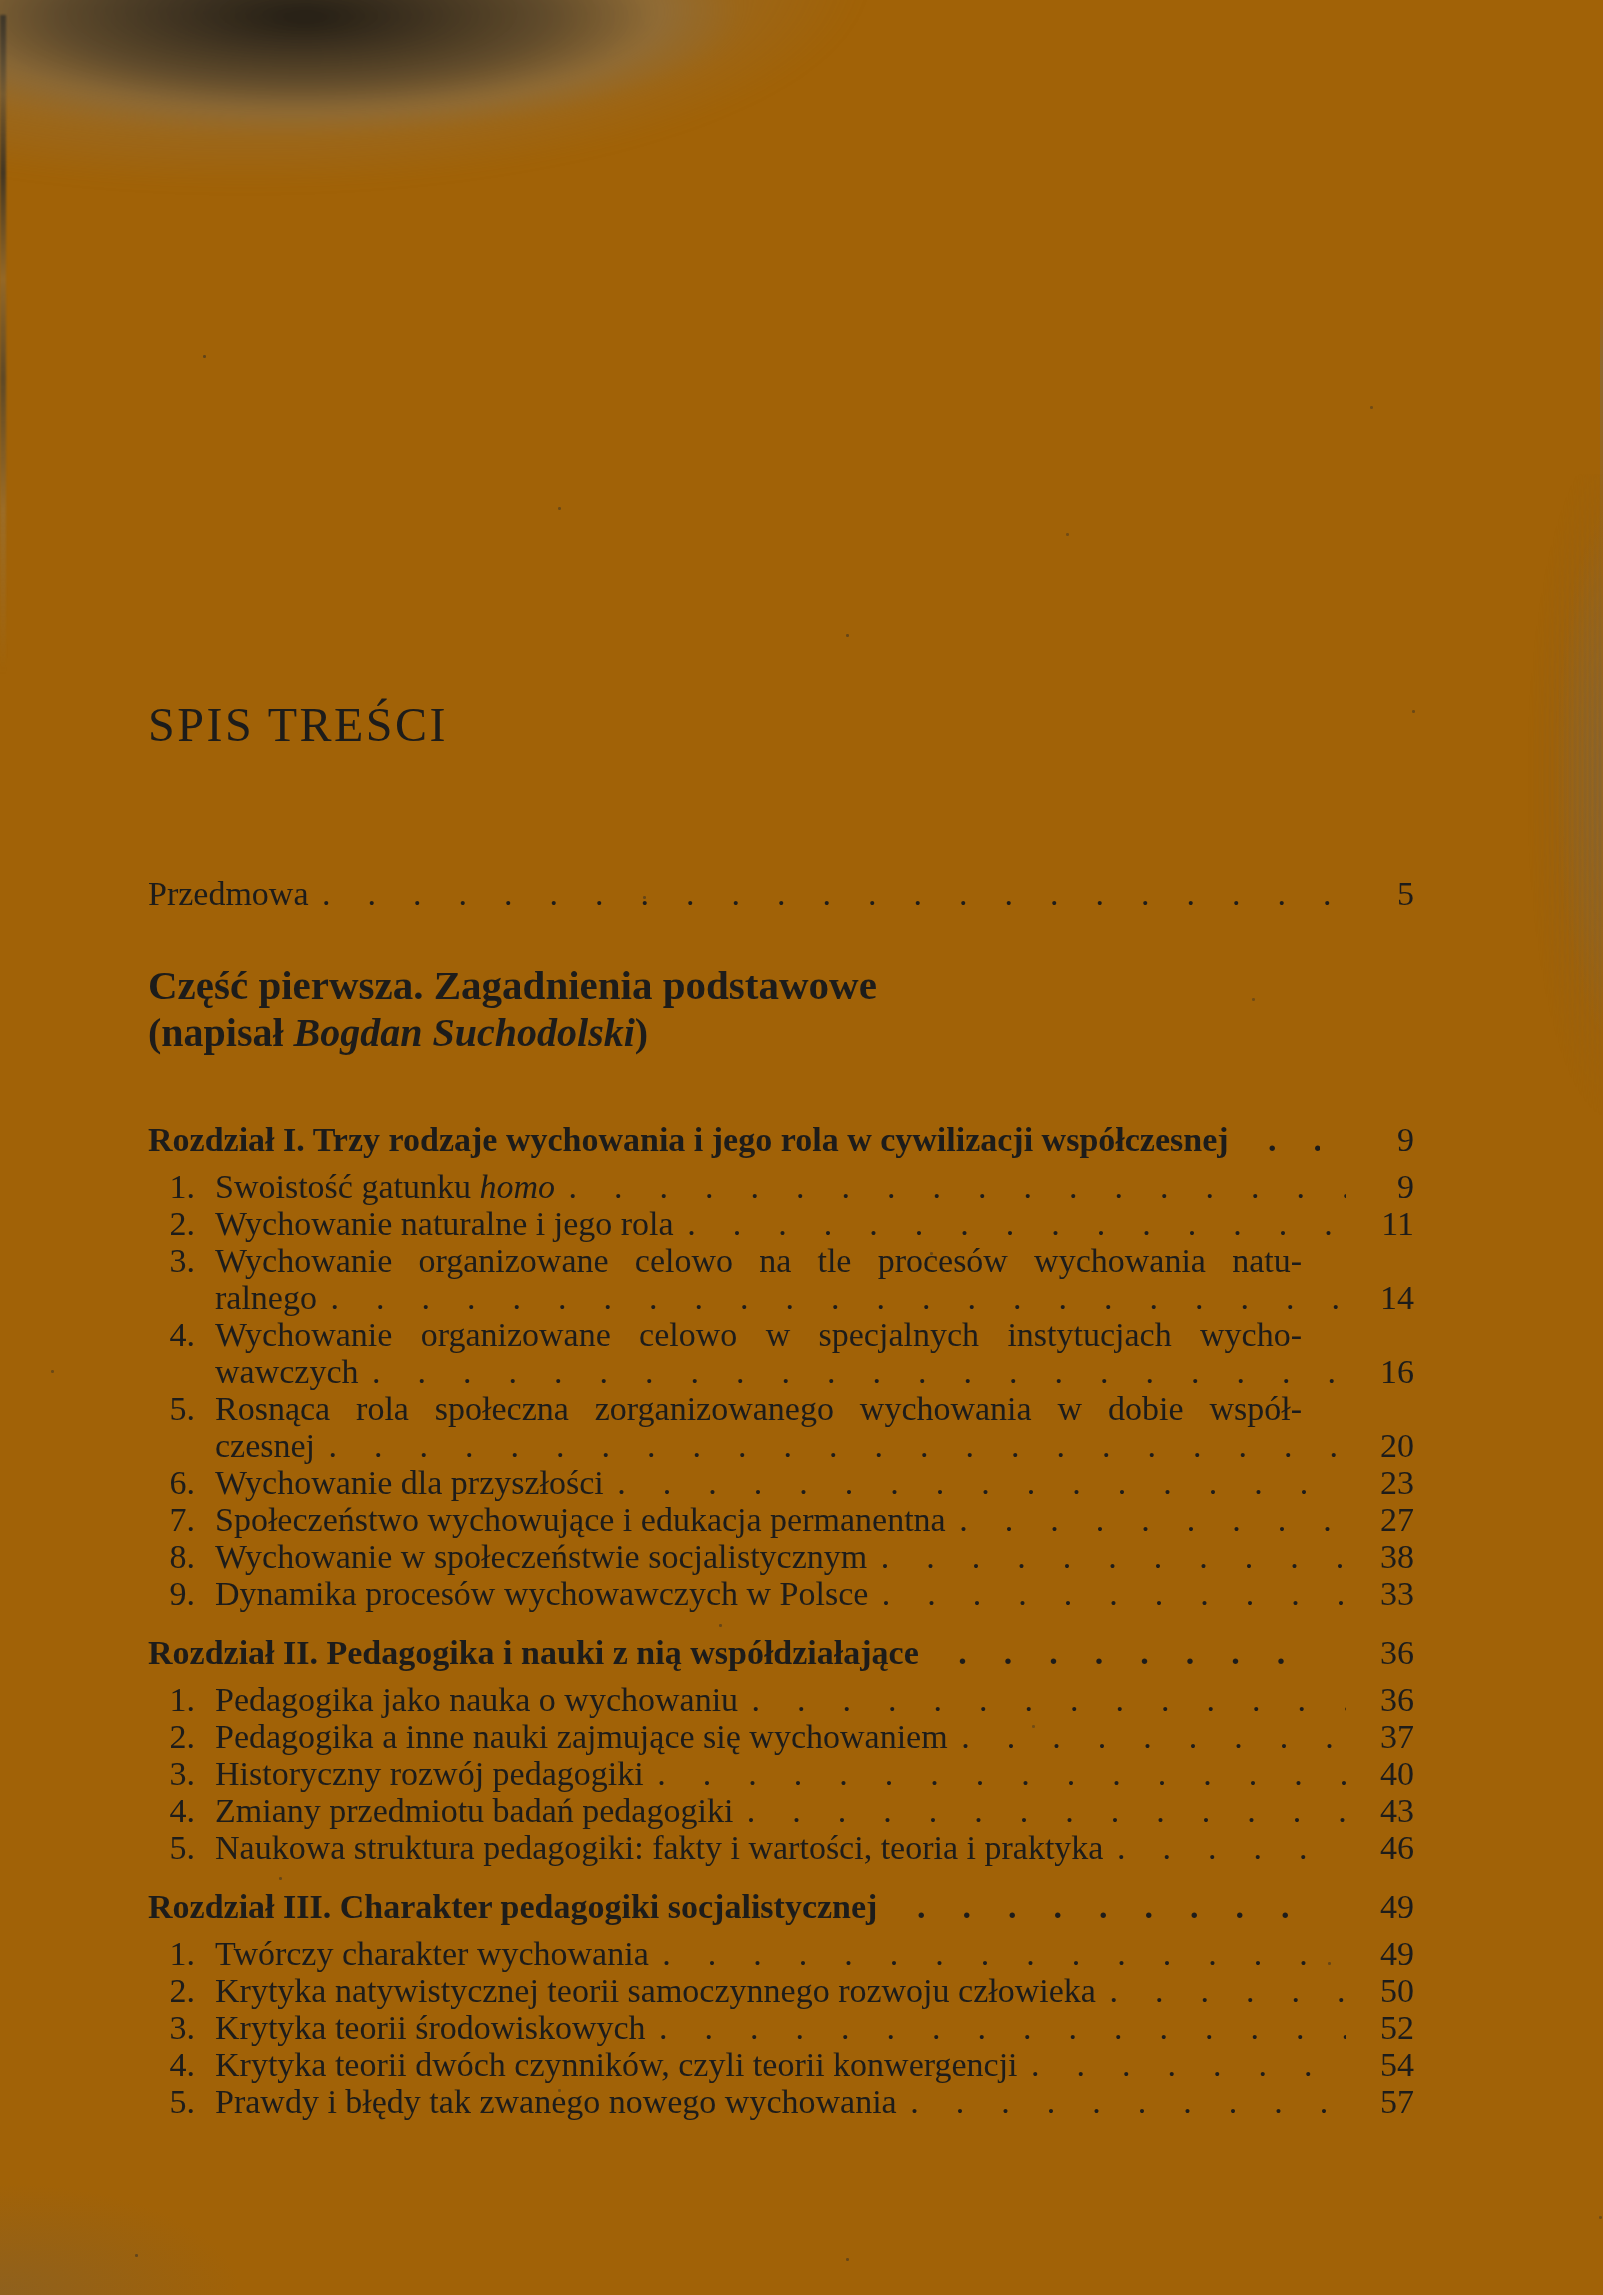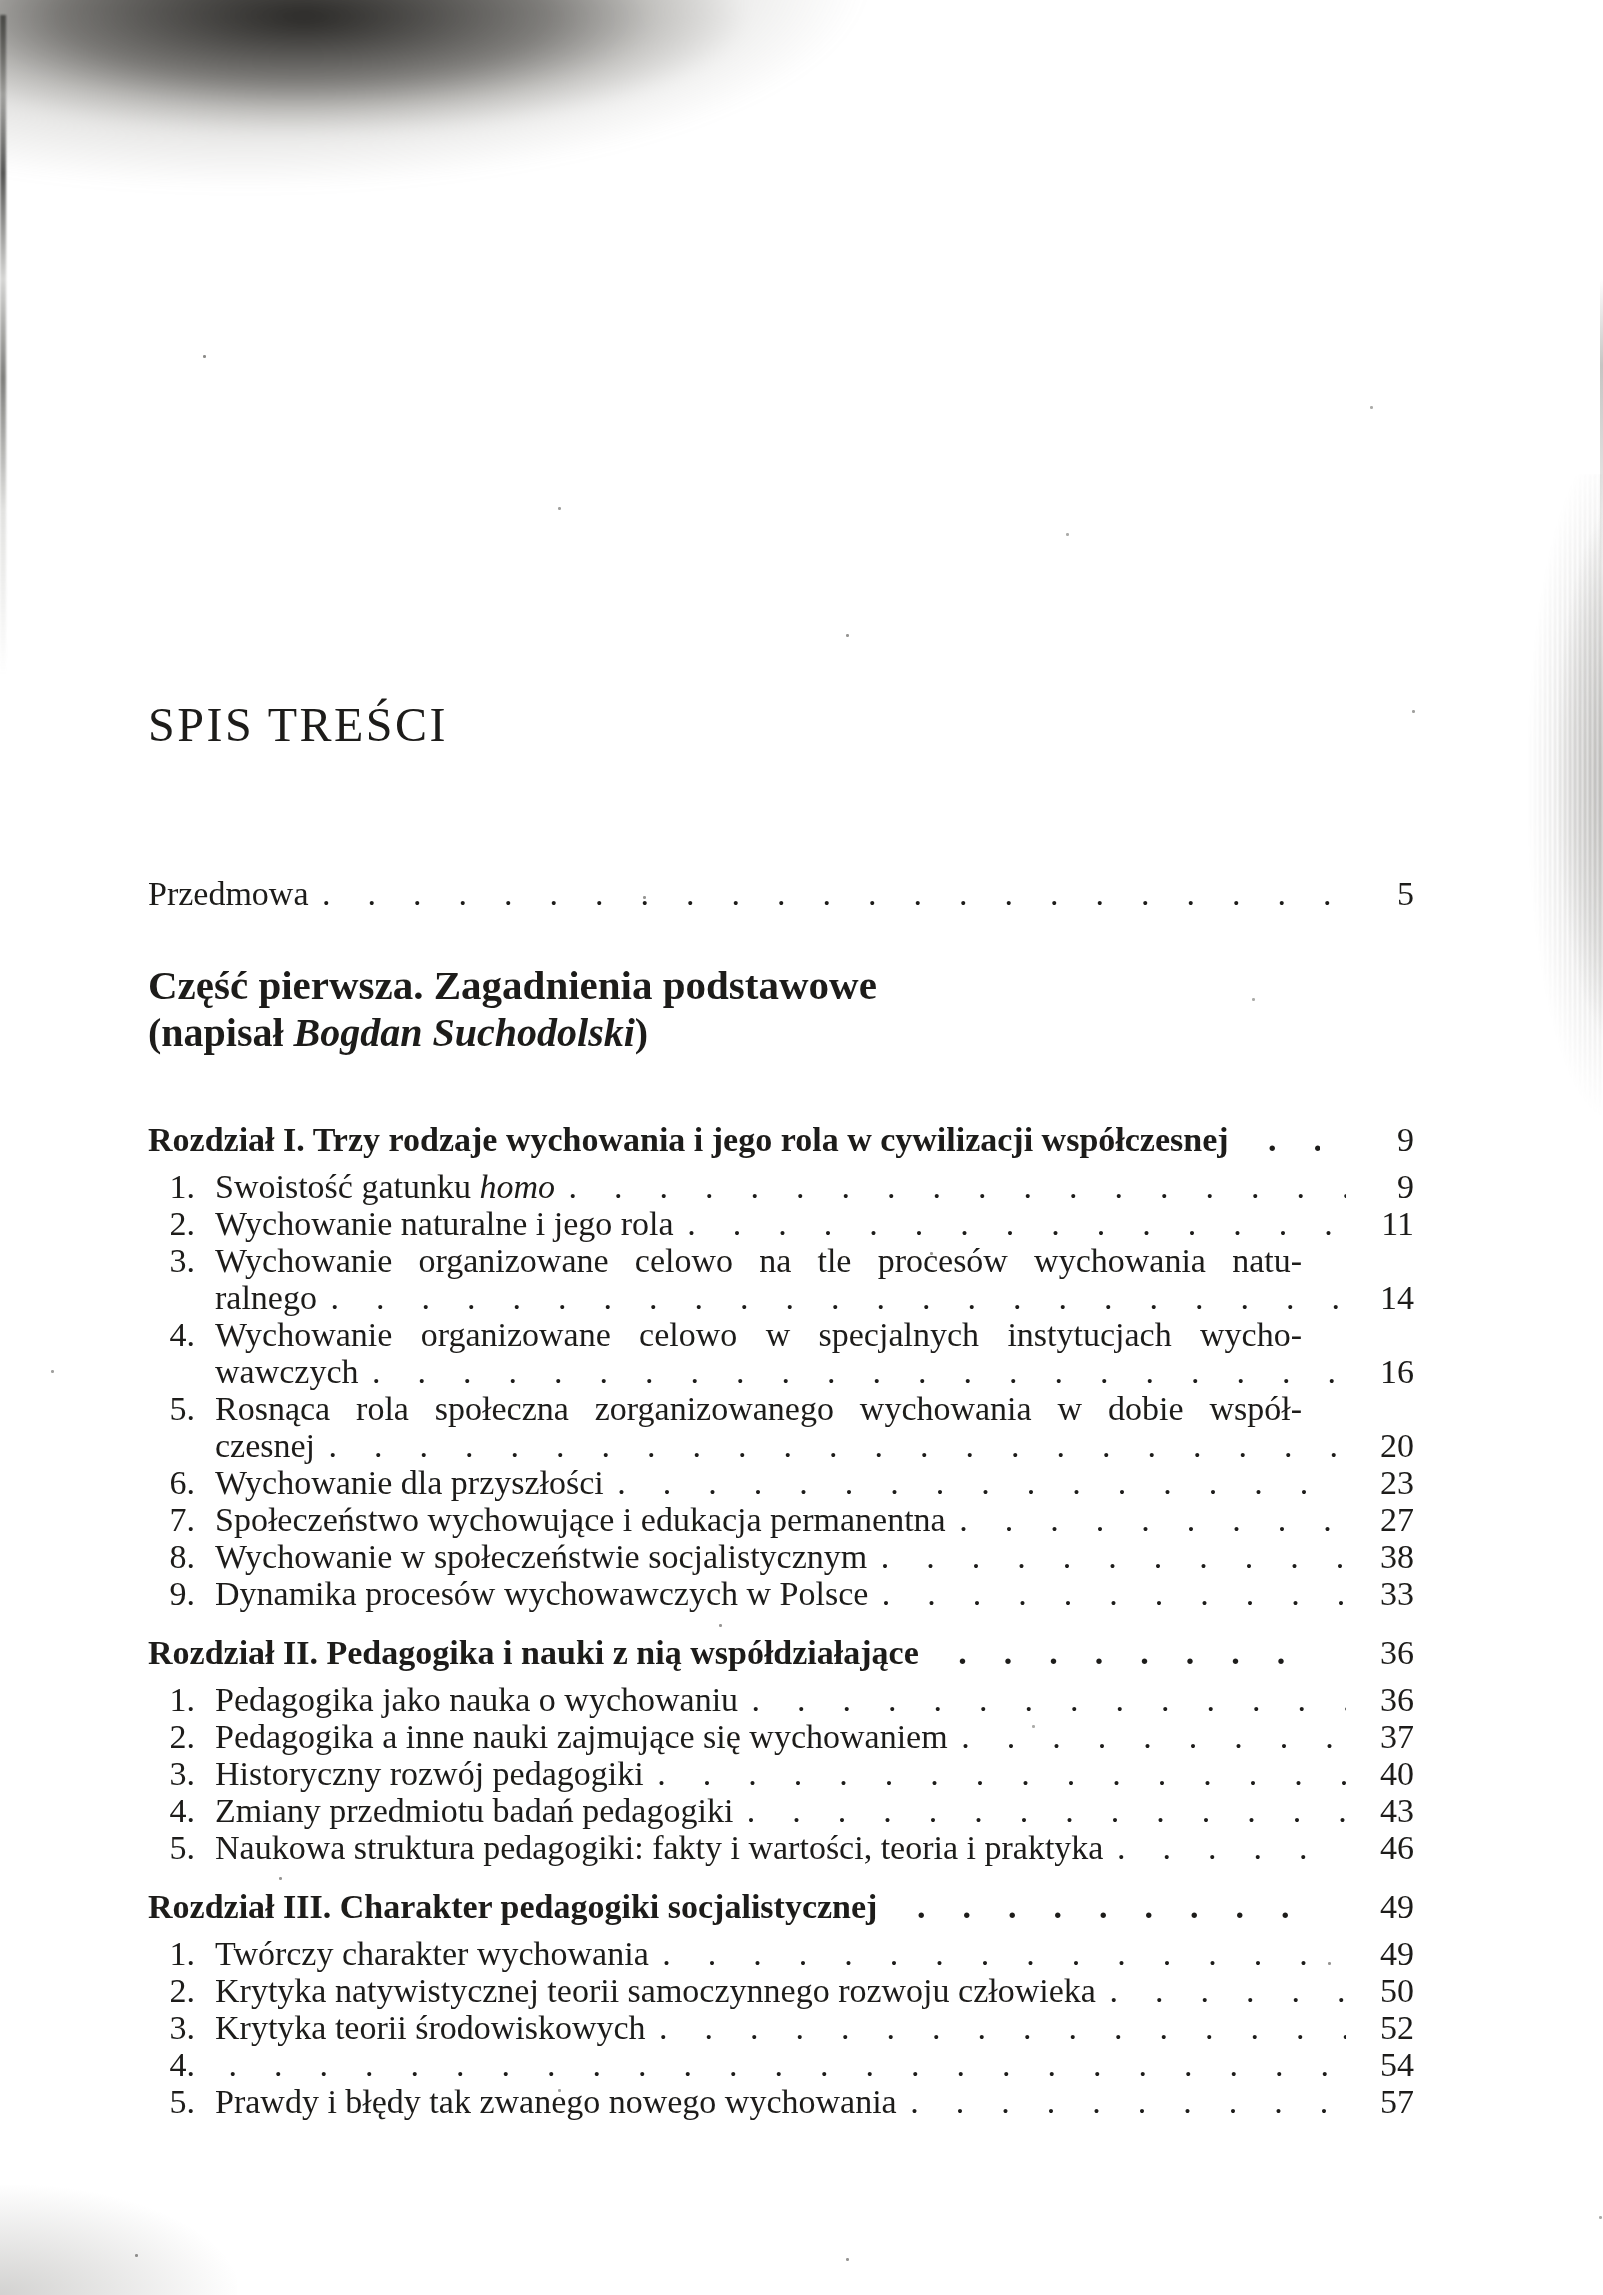--- a/index.html
+++ b/index.html
@@ -94,21 +94,21 @@
   .dots{
     flex:1 1 0;min-width:0;overflow:hidden;white-space:nowrap;
     letter-spacing:37px;padding-left:13.5px;
   }
   .pg{flex:0 0 68px;text-align:right;}
   .it{font-style:italic;}
 </style>
 </head>
 <body>
 
-<div class="page" style="background: #ffffff; color: rgb(29, 28, 26);">
+<div class="page" style="background: #a16207; color: rgb(29, 28, 26);">
   <div class="smudge-top"></div>
   <div class="edge-left"></div>
   <div class="edge-right-faint"></div>
   <div class="streak-wash"></div>
   <div class="streak-right"></div>
   <div class="corner-bl"></div>
   <div class="specks"></div>
 
   <div class="content">
 
@@ -290,20 +290,21 @@
             <div class="row">
               <span class="num">3.</span>
               <span class="text">Krytyka teorii środowiskowych</span>
               <span class="dots">........................................</span>
               <span class="pg">52</span>
             </div>
           </div>
           <div class="item">
             <div class="row">
               <span class="num">4.</span>
+              <span class="text">Krytyka teorii dwóch czynników, czyli teorii konwergencji</span>
               <span class="dots">........................................</span>
               <span class="pg">54</span>
             </div>
           </div>
           <div class="item">
             <div class="row">
               <span class="num">5.</span>
               <span class="text">Prawdy i błędy tak zwanego nowego wychowania</span>
               <span class="dots">........................................</span>
               <span class="pg">57</span>

